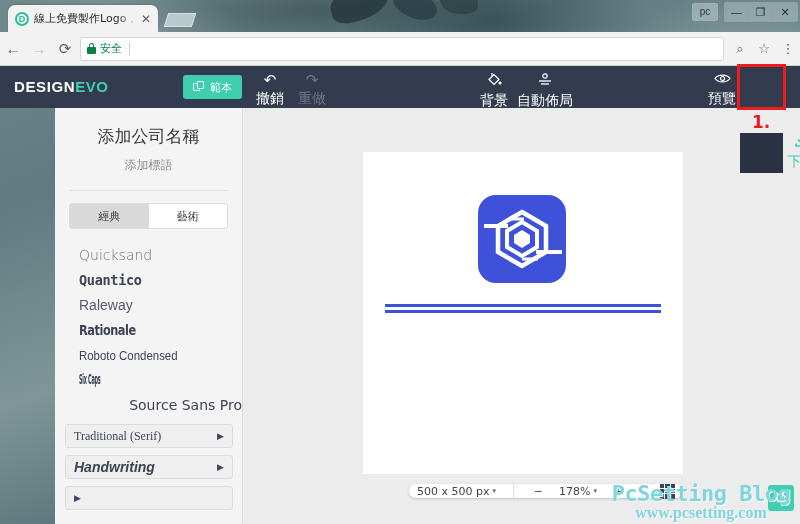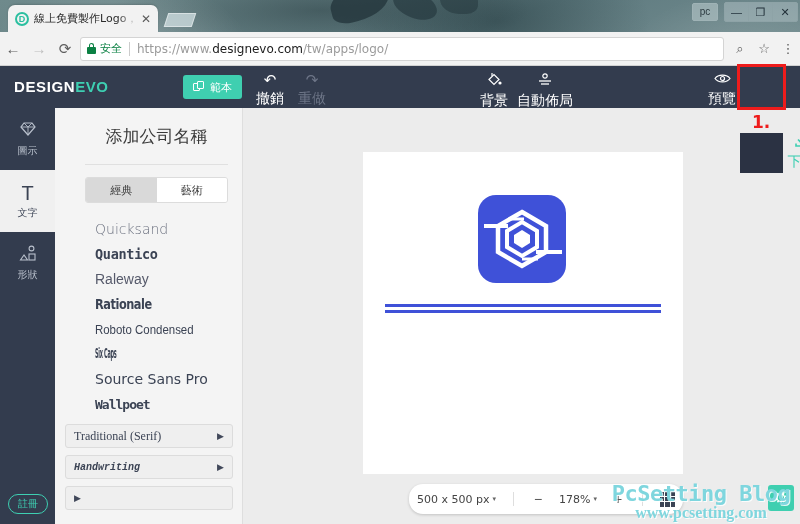--- a/index.html
+++ b/index.html
@@ -179,21 +179,20 @@
     color:#3ecfb2; font-size:10px;
     display:flex; align-items:center; justify-content:center;
     font-family:"DejaVu Sans","Liberation Sans",sans-serif;
   }
 
   
   #panel{
     position:absolute; top:108px; left:55px; width:188px; height:416px;
     background:#f4f4f4; border-right:1px solid #dedede; z-index:3;
     overflow:hidden;
-    padding-left:16px;
   }
   #addname{ text-align:center; margin-top:17px; font-size:17px; color:#3a3a3a;
     font-family:"DejaVu Sans","Liberation Sans",sans-serif; }
   #addslogan{ text-align:center; margin-top:9px; font-size:12px; color:#8d8d8d;
     font-family:"DejaVu Sans","Liberation Sans",sans-serif; }
   #pdiv{ margin:16px 14px 0; height:1px; background:#e0e0e0; }
   #segmented{
     margin:12px 14px 0; height:26px; display:flex;
     border-radius:3px; overflow:hidden; border:1px solid #dcdcdc;
   }
@@ -206,33 +205,33 @@
   #fontlist{ margin:14px 0 0 24px; }
   .fitem{ height:25px; line-height:25px; font-size:14px; color:#3b4354; white-space:nowrap; }
   .f-quantico{ font-family:"DejaVu Sans Mono",monospace; font-weight:bold; letter-spacing:-.3px; font-size:13.5px; }
   .f-quicksand{ font-family:"DejaVu Sans",sans-serif; font-weight:300; color:#6d7280; }
   .f-raleway{ font-family:"Liberation Sans",sans-serif; color:#55596a; }
   .f-rationale{ font-family:"DejaVu Sans Condensed","Liberation Sans Narrow","Liberation Sans",sans-serif;
                 font-weight:bold; letter-spacing:-.5px; transform:scaleX(.9); transform-origin:left; }
   .f-roboto{ font-family:"Liberation Sans Narrow","Liberation Sans",sans-serif; transform:scaleX(.88); transform-origin:left; font-size:13px; }
   .f-sixcaps{ font-family:"DejaVu Sans",sans-serif; font-weight:bold; font-size:9px;
               letter-spacing:-.5px; transform:scaleX(.55) scaleY(1.5); transform-origin:left center; }
-  .f-sourcesans{ font-family:"DejaVu Sans",sans-serif; font-size:14px; color:#3b4354; }
+  .f-sourcesans{ font-family:"DejaVu Sans",sans-serif; font-size:14px; color:#3b4354;text-align:right; }
   .f-wallpoet{ font-family:"DejaVu Sans Mono",monospace; font-weight:bold; letter-spacing:-1px; font-size:13px; }
   #catlist{ position:absolute; left:10px; bottom:7px; width:168px; }
   .catbtn{
     height:24px; margin-bottom:7px;
     background:#efefef; border:1px solid #dcdcdc; border-radius:3px;
     display:flex; align-items:center; padding:0 8px;
     font-size:12px; color:#3b4354;
   }
   .catbtn .cname{ flex:1 1 auto; }
   .catbtn .carrow{ font-size:9px; color:#41485a; }
   .c-serif{ font-family:"Liberation Serif","DejaVu Serif",serif; }
-  .c-hand{ font-family:Liberation Mono, monospace; font-style:italic; font-size:10px; font-weight:bold; }
+  .c-hand{ font-family:Liberation Sans, sans-serif; font-style:italic; font-size:14px; font-weight:bold; }
   .c-funny{ font-family:"DejaVu Sans Mono",monospace; font-weight:bold; letter-spacing:-1px; }
 
   
   #stage{
     position:absolute; top:108px; left:243px; width:557px; height:416px;
     background:#ececec; z-index:2;
   }
   #canvas{
     position:absolute; left:120px; top:44px;
     width:320px; height:322px; background:#fff;
@@ -255,21 +254,21 @@
   }
   #logotext .word{
     font-family:"DejaVu Sans Mono",monospace;
     font-size:46px; font-weight:bold; color:#3f51d8;
     letter-spacing:-1px; line-height:46px;
   }
 
   
   #bottombar{
     position:absolute; left:409px; top:484px;
-    height:30px; padding:0 8px;
+    height:14px; padding:0 8px;
     background:#fff; border-radius:14px;
     box-shadow:0 1px 3px rgba(0,0,0,.18);
     display:flex; align-items:center; gap:14px; z-index:4;
   }
   #bottombar .bb{ font-size:11px; color:#444; display:flex; align-items:center; gap:3px;
     font-family:"DejaVu Sans","Liberation Sans",sans-serif; white-space:nowrap; }
   #bottombar .vline{ width:1px; height:14px; background:#dedede; margin:0 3px; }
   #bottombar .caret{ font-size:7px; color:#666; }
   #bottombar .pm{ font-size:14px; color:#555; width:14px; text-align:center; }
   #gridbtn{ width:15px;height:15px; display:grid; grid-template:repeat(3,1fr)/repeat(3,1fr); gap:1px; }
@@ -328,21 +327,20 @@
     <div class="navbtn">←</div>
     <div class="navbtn disabled">→</div>
     <div class="navbtn">⟳</div>
     <div id="omnibox">
       <div id="lock">
           <div class="shk"></div>
           <div class="body"></div>
         </div>
       <div id="secure">安全</div>
       <div id="sepbar"></div>
-      <div id="url"><span>https://www.</span><b>designevo.com</b><span>/tw/apps/logo/</span></div>
     </div>
     <div class="tbicon">⌕</div>
     <div class="tbicon">☆</div>
     <div class="tbicon">⋮</div>
   </div>
 
   <div id="appheader">
     <div id="logo"><span>DESIGN</span><span class="evo">EVO</span></div>
 
     <div id="tplbtn">
@@ -403,49 +401,24 @@
             </svg>
         </span>
         <span class="lb">下載</span>
       </div>
     </div>
   </div>
 
   <div id="dlbox"></div>
   <div id="anno1">1.</div>
 
-  <div id="rail">
-    <div class="railitem">
-      <span class="rg">
-        <svg width="18" height="16" viewBox="0 0 18 16">
-            <path d="M2 6 L9 14 L16 6 L13 2 L5 2 Z" fill="none" stroke="#b9c0cc" stroke-width="1.2"></path>
-            <path d="M2 6 L16 6 M5 2 L9 6 M13 2 L9 6 M9 6 L9 14" stroke="#b9c0cc" stroke-width=".9" fill="none"></path>
-          </svg>
-      </span>
-      <span class="rl">圖示</span>
-    </div>
-    <div class="railitem active">
-      <span class="rg" style="font-size:20px;font-weight:300;line-height:20px;">T</span>
-      <span class="rl">文字</span>
-    </div>
-    <div class="railitem">
-      <span class="rg">
-        <svg width="18" height="16" viewBox="0 0 18 16">
-            <path d="M5 10 L1.5 15 L8.5 15 Z" fill="none" stroke="#b9c0cc" stroke-width="1.1"></path>
-            <circle cx="12.5" cy="3.5" r="2.4" fill="none" stroke="#b9c0cc" stroke-width="1.1"></circle>
-            <rect x="10" y="9" width="6" height="6" fill="none" stroke="#b9c0cc" stroke-width="1.1"></rect>
-          </svg>
-      </span>
-      <span class="rl">形狀</span>
-    </div>
-    <div id="signup">註冊</div>
-  </div>
 
   <div id="panel">
     <div id="addname">添加公司名稱</div>
+    <div id="addslogan">添加標語</div>
     <div id="pdiv"></div>
     <div id="segmented">
       <div class="seg on">經典</div>
       <div class="seg">藝術</div>
     </div>
 
     <div id="fontlist">
       <div class="fitem f-quicksand">Quicksand</div>
       <div class="fitem f-quantico">Quantico</div>
       <div class="fitem f-raleway">Raleway</div>

